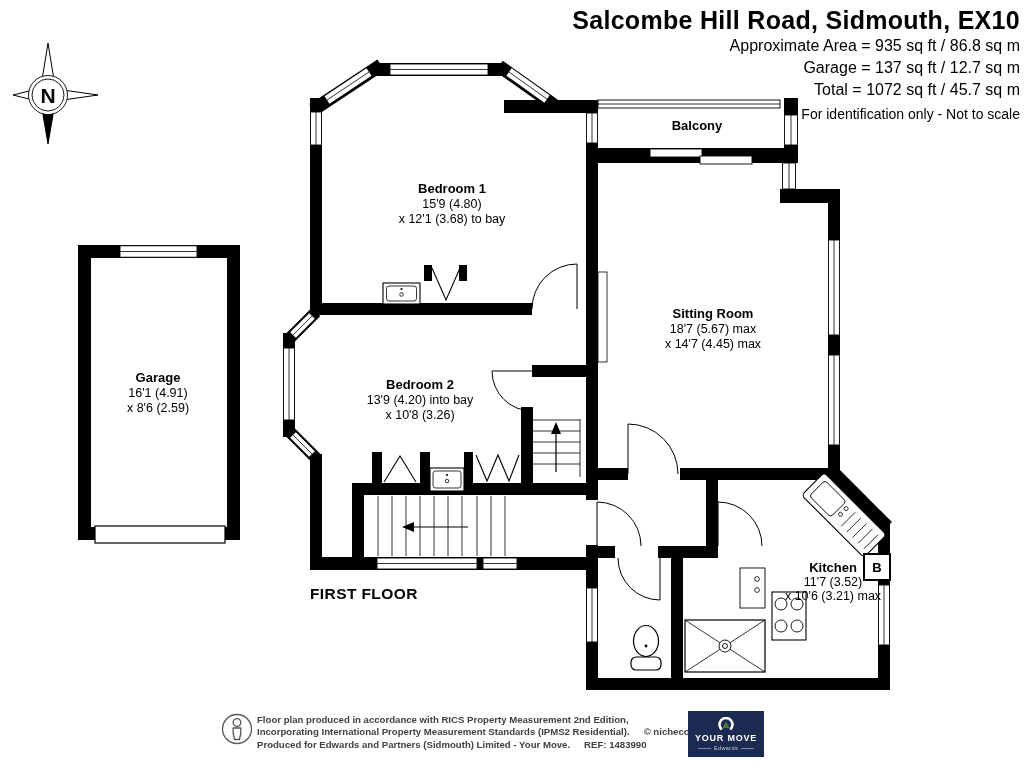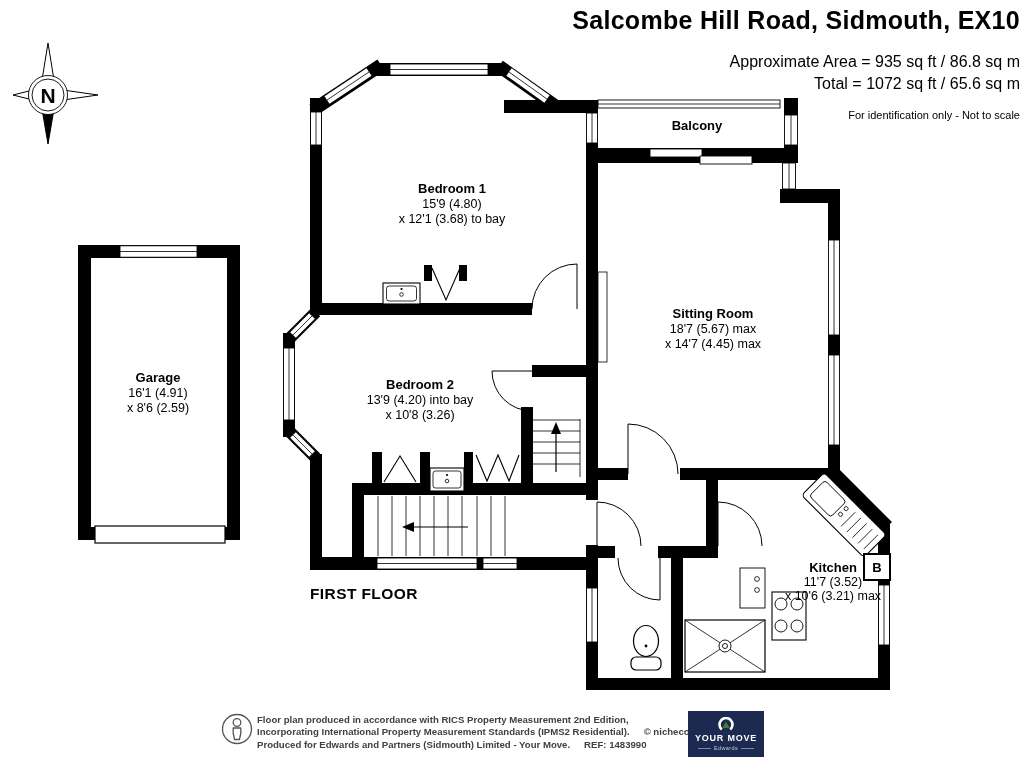--- a/index.html
+++ b/index.html
@@ -1,22 +1,22 @@
 <!DOCTYPE html>
 <html><head>
 <meta charset="utf-8">
 <style>
   html,body{margin:0;padding:0;background:#fff;}
   .canvas{position:relative;width:1024px;height:768px;background:#fff;overflow:hidden;
           font-family:"Liberation Sans",sans-serif;color:#000;}
   .header{position:absolute;top:6px;right:4px;text-align:right;}
   .header .title{font-size:25px;font-weight:bold;letter-spacing:.3px;}
   .header .area-line{font-size:16px;line-height:22px;}
-  .header .area-block{margin-top:16px;}
-  .header .disclaimer{font-size:11px;margin-top:14px;}
+  .header .area-block{margin-top:0;}
+  .header .disclaimer{font-size:14px;margin-top:5px;}
   .plan-svg{position:absolute;left:0;top:0;}
   .footer-text{position:absolute;left:257px;top:714px;font-size:9.6px;line-height:12.4px;color:#414141;font-weight:bold;}
   .footer-text .gap{display:inline-block;width:14px;}
   .logo{position:absolute;left:688px;top:711px;width:76px;height:46px;background:#1c2951;
         display:flex;flex-direction:column;align-items:center;justify-content:center;}
   .logo .brand{color:#fff;font-size:9px;font-weight:bold;letter-spacing:.8px;margin-top:1px;}
   .logo .subrow{display:flex;align-items:center;gap:3px;margin-top:2px;}
   .logo .subrow .rule{width:13px;height:1px;background:#7d87a3;}
   .logo .sub{color:#c6cbd8;font-size:5.5px;letter-spacing:.4px;}
   svg text{font-family:"Liberation Sans",sans-serif;}
@@ -28,21 +28,22 @@
 </style>
 </head>
 <body>
 
 <div class="canvas">
 
   <div class="header">
     <div class="title">Salcombe Hill Road, Sidmouth, EX10</div>
     <div class="area-block">
       <div class="area-line">Approximate Area = 935 sq ft / 86.8 sq m</div>
-      <div class="area-line">Total = 1072 sq ft / 65.6 sq m</div>
+      <div class="area-line">Garage = 137 sq ft / 12.7 sq m</div>
+      <div class="area-line">Total = 1072 sq ft / 45.7 sq m</div>
     </div>
     <div class="disclaimer">For identification only - Not to scale</div>
   </div>
 
   <svg class="plan-svg" width="1024" height="768" viewBox="0 0 1024 768">
 
     <g stroke="#000" fill="#fff">
       <polygon points="48,43 42,80 54,80" stroke-width="1"></polygon>
       <polygon points="48,144 42,109 54,109" fill="#000" stroke-width="1"></polygon>
       <polygon points="13,95 33,90 33,100" stroke-width="1"></polygon>

